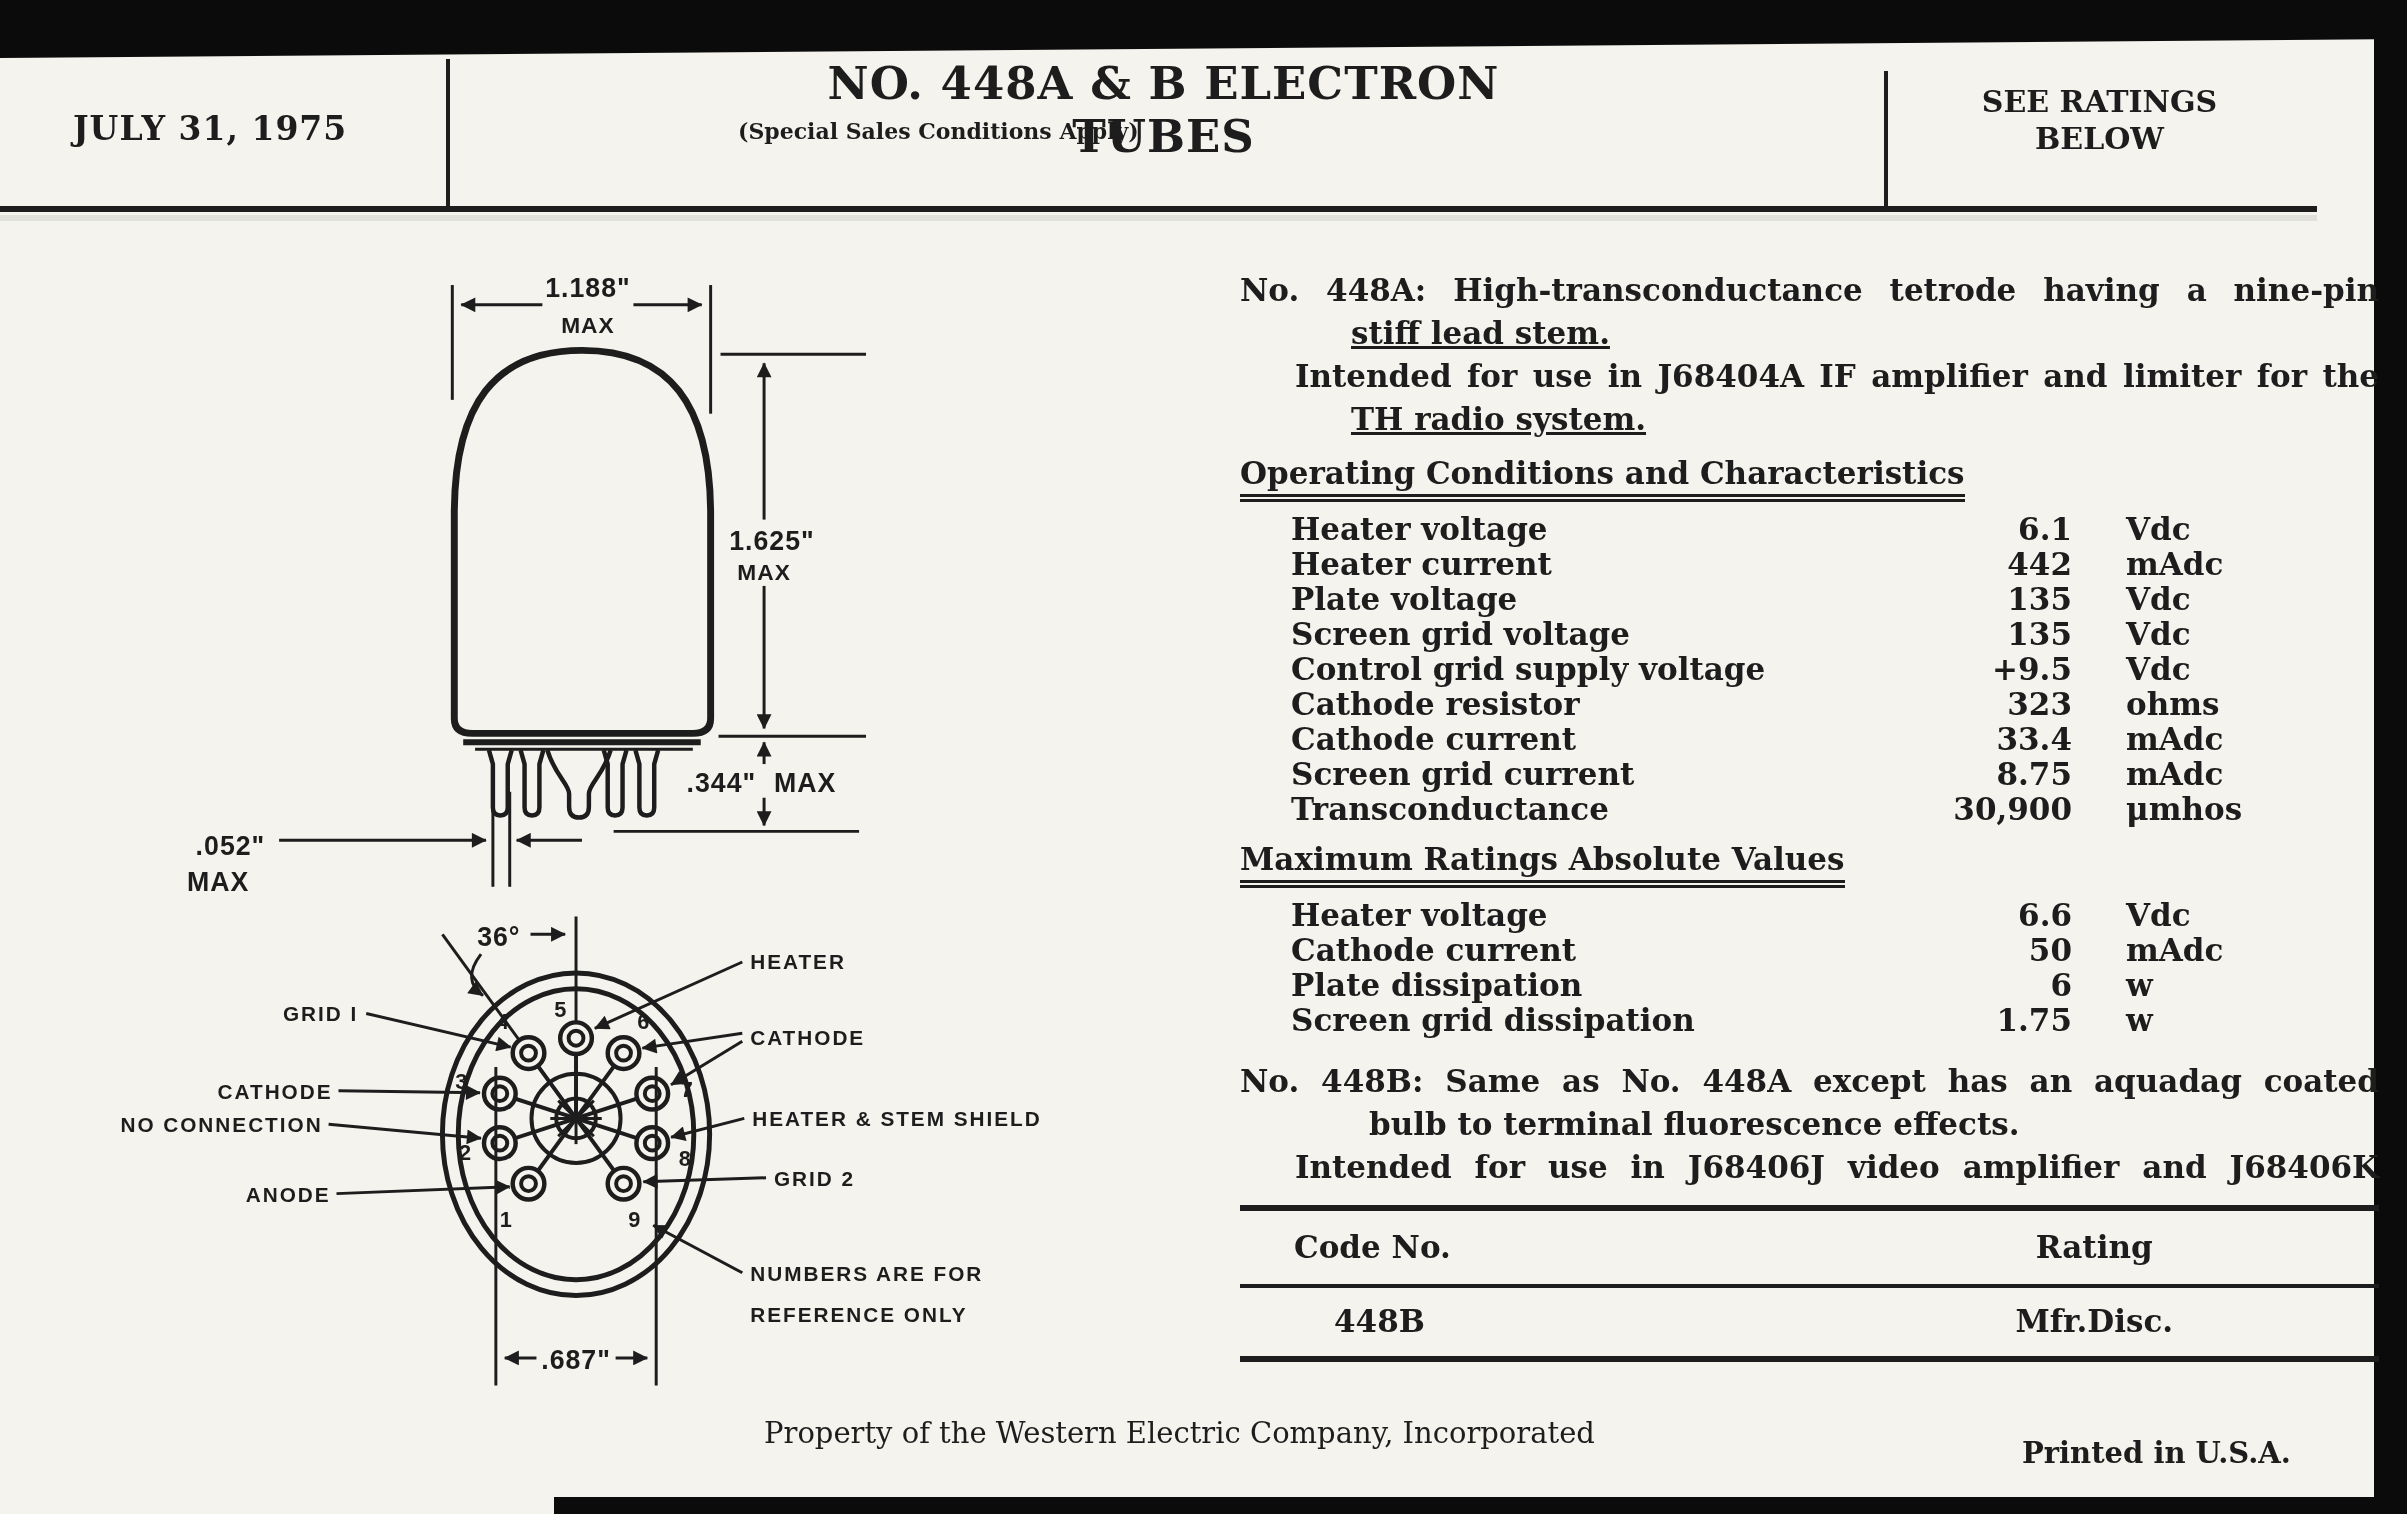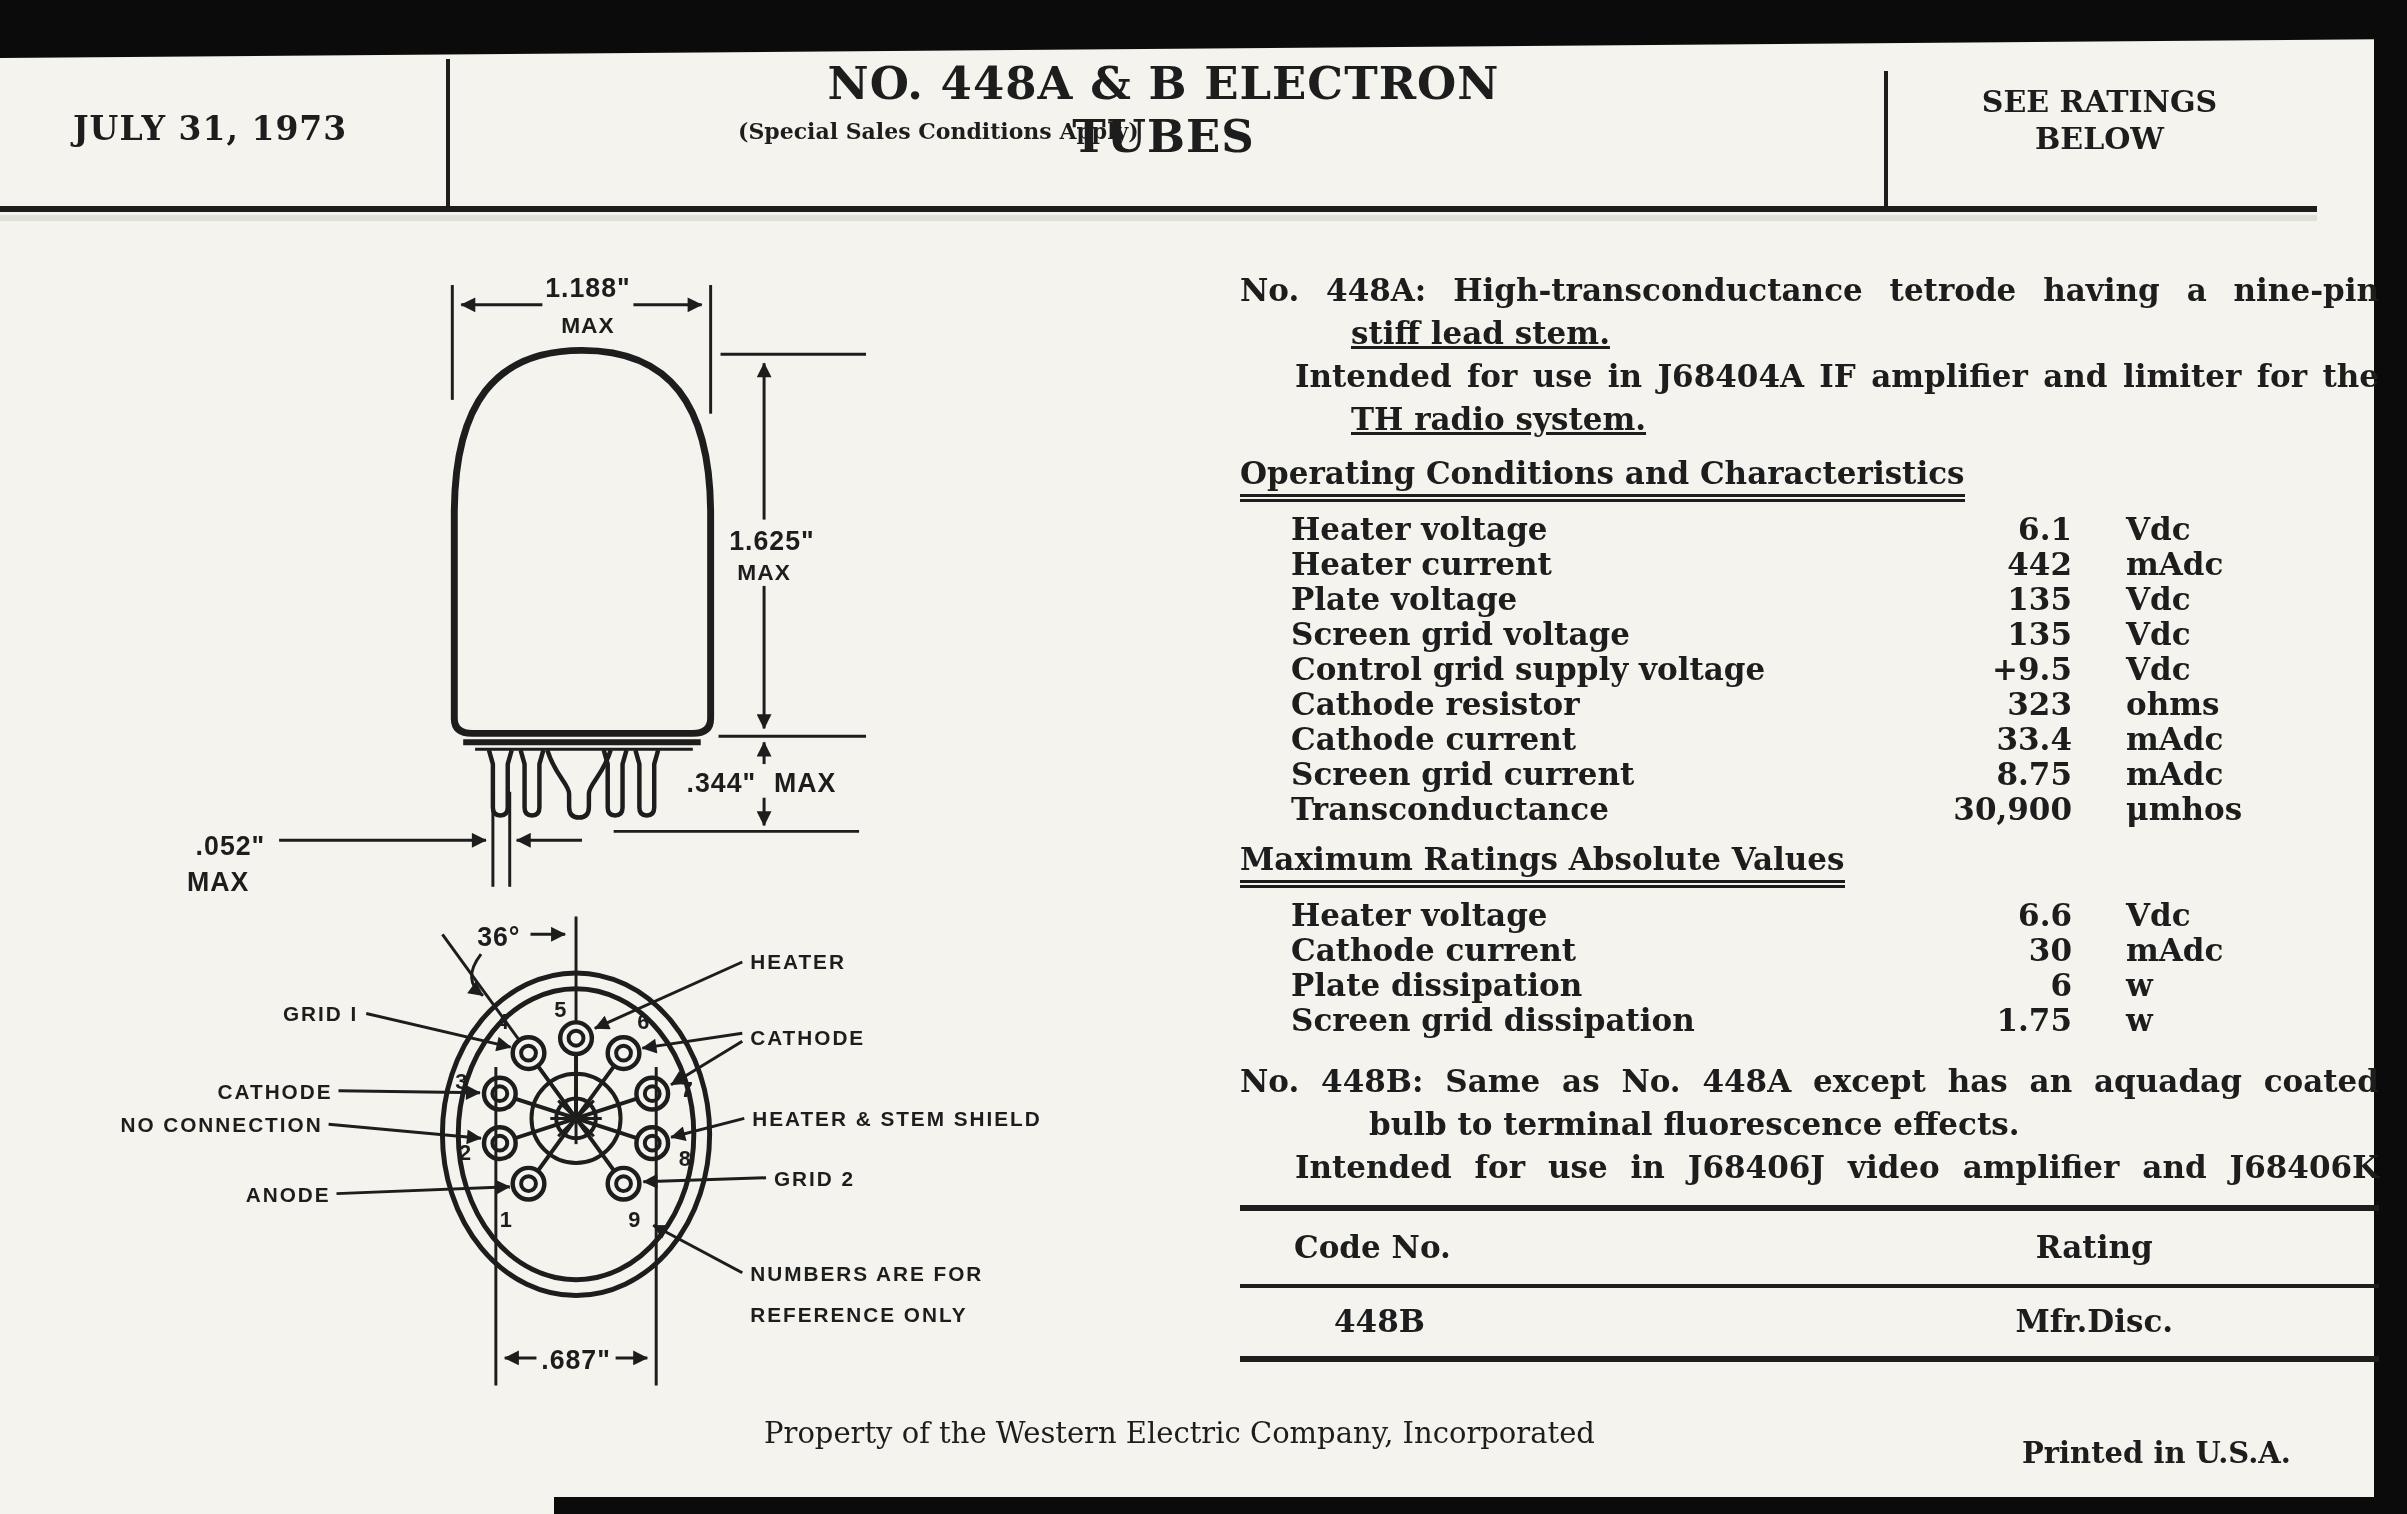--- a/index.html
+++ b/index.html
@@ -65,21 +65,21 @@
 </style>
 </head>
 <body>
 
 <div class="sheet">
 
   <div class="scan-top"></div>
   <div class="scan-right"></div>
   <div class="scan-bottom"></div>
 
-  <div class="hdr-date">JULY 31, 1973</div>
+  <div class="hdr-date">JULY 31, 1975</div>
   <div class="hdr-title">NO. 448A &amp; B ELECTRON TUBES</div>
   <div class="hdr-sub">(Special Sales Conditions Apply)</div>
   <div class="hdr-ratings">
     <div>SEE RATINGS</div>
     <div>BELOW</div>
   </div>
   <div class="vdiv1"></div>
   <div class="vdiv2"></div>
   <div class="hdr-rule"></div>
 
@@ -328,21 +328,21 @@
     </div>
 
     <div class="vtable">
       <div class="vrow">
           <span class="lab">Heater voltage</span>
           <span class="val">6.6</span>
           <span class="unit">Vdc</span>
         </div>
       <div class="vrow">
           <span class="lab">Cathode current</span>
-          <span class="val">30</span>
+          <span class="val">50</span>
           <span class="unit">mAdc</span>
         </div>
       <div class="vrow">
           <span class="lab">Plate dissipation</span>
           <span class="val">6</span>
           <span class="unit">w</span>
         </div>
       <div class="vrow">
           <span class="lab">Screen grid dissipation</span>
           <span class="val">1.75</span>

